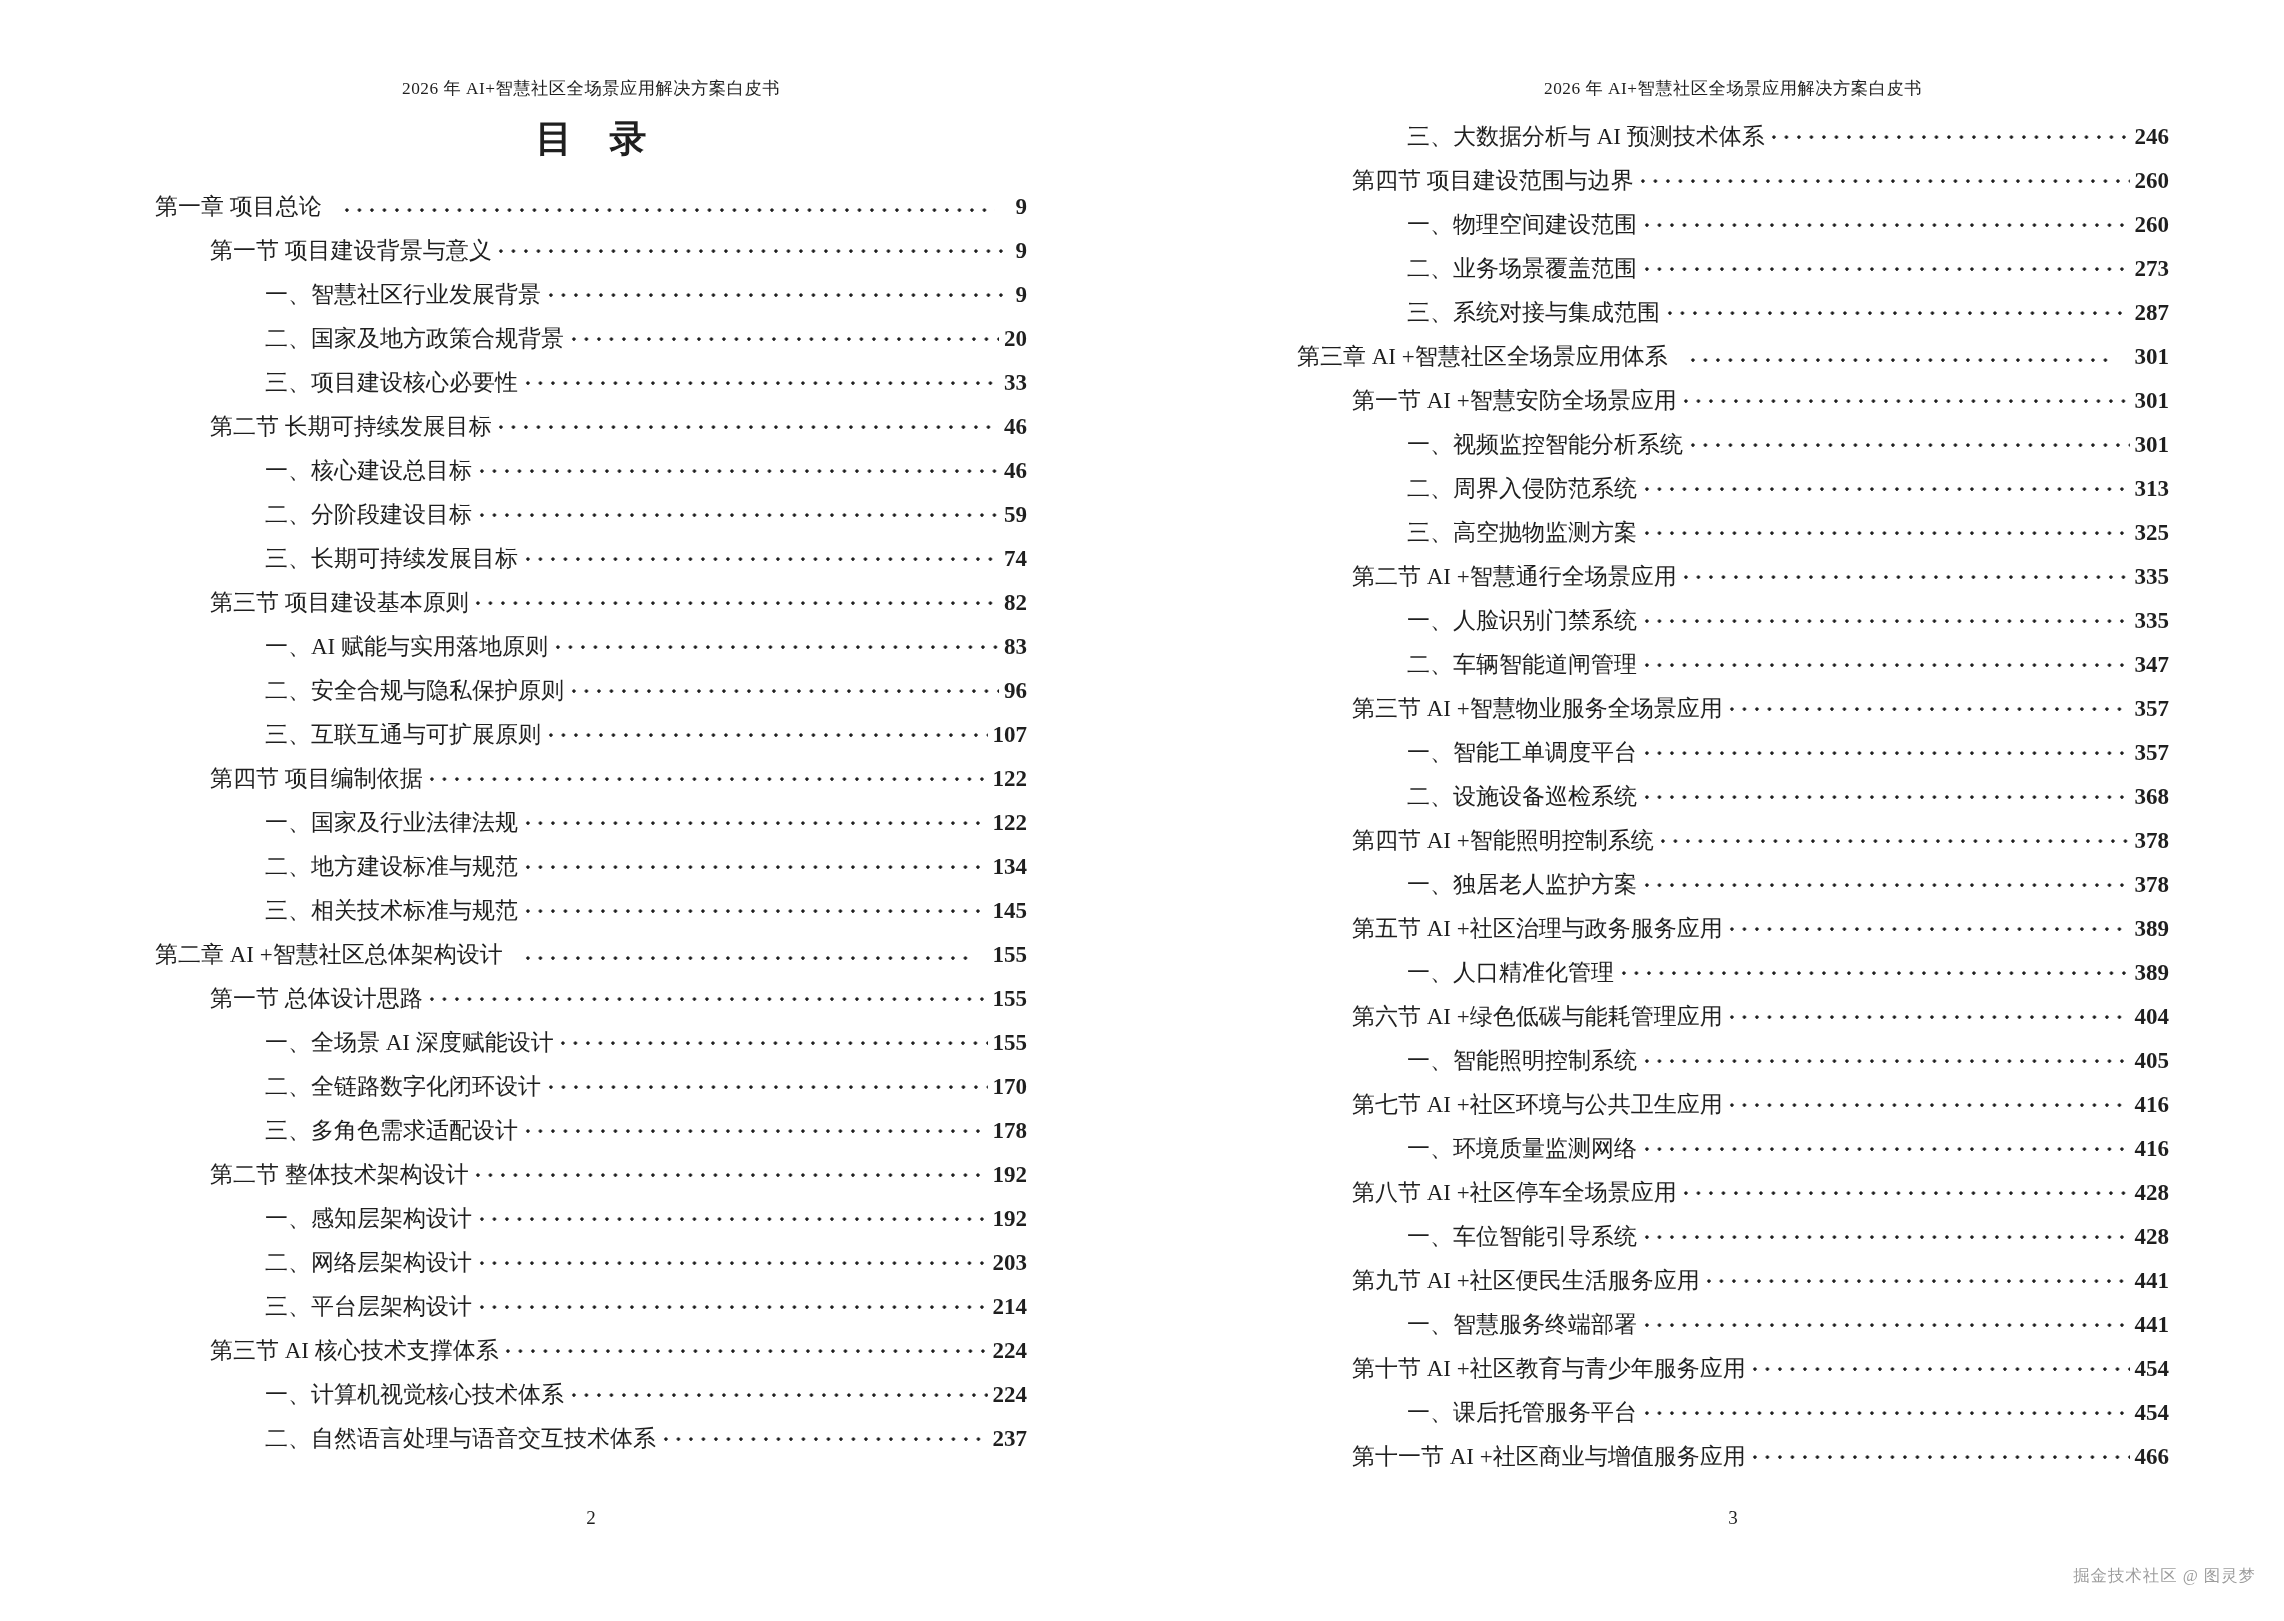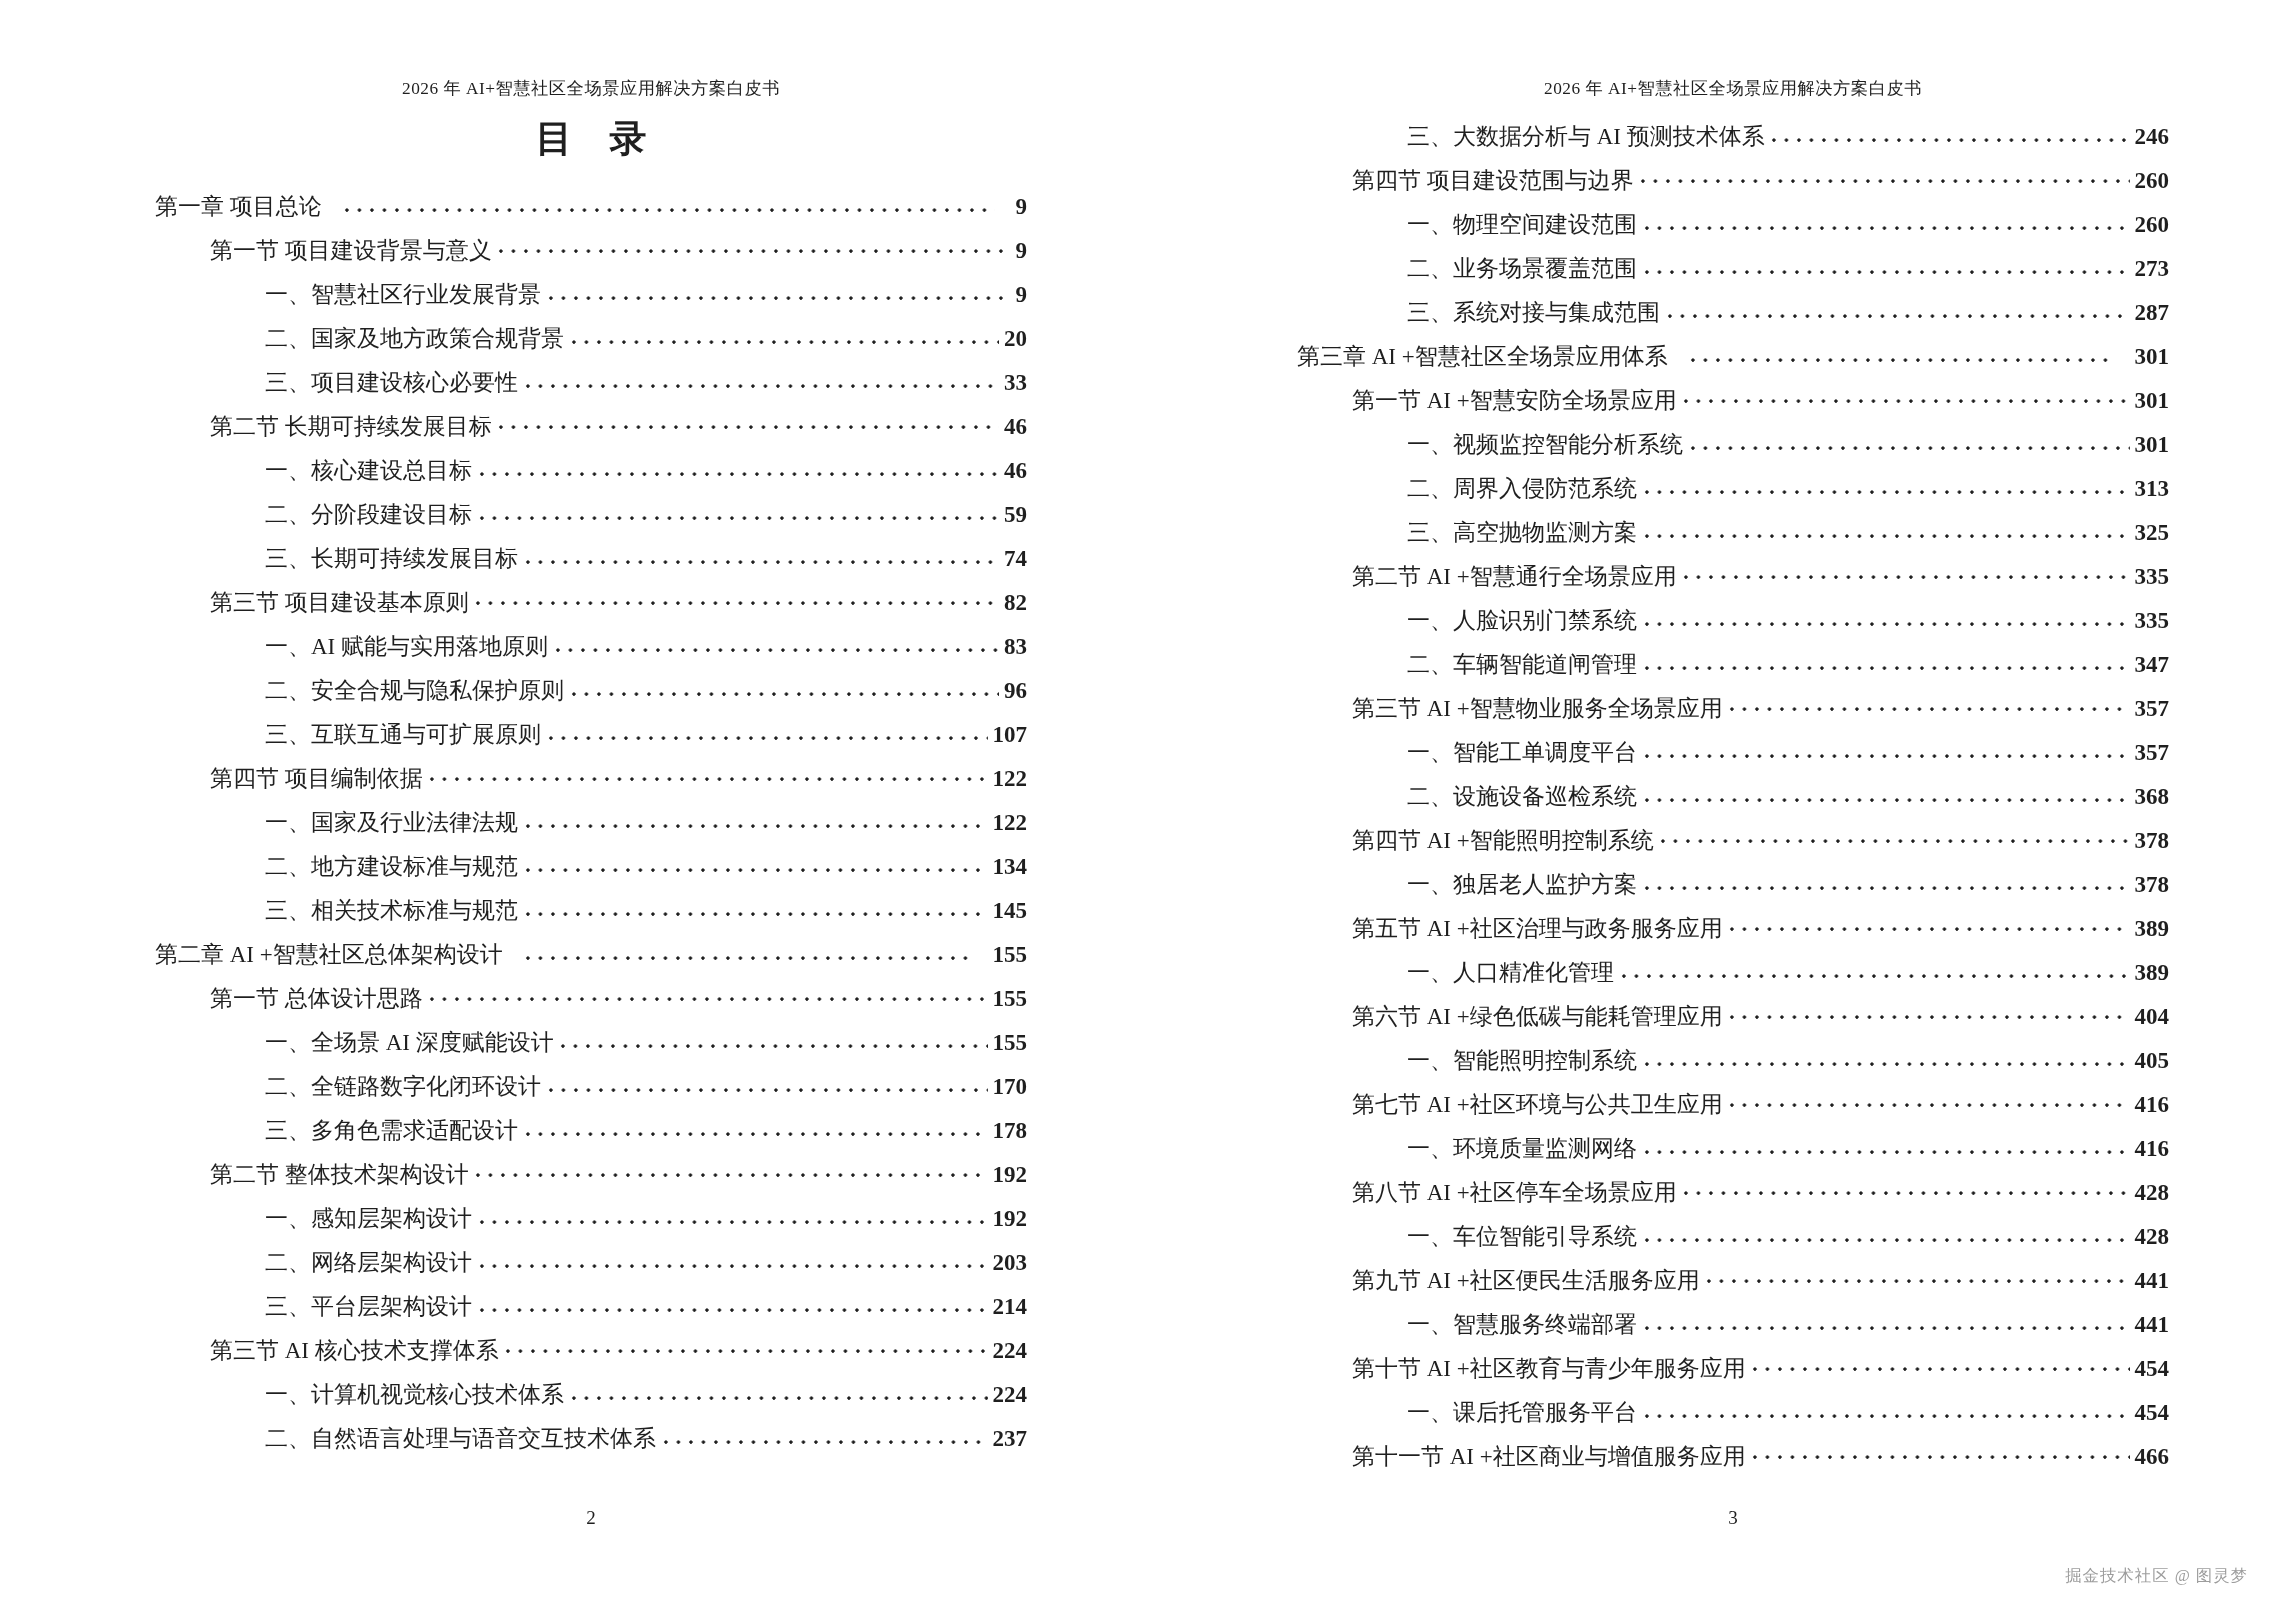--- a/index.html
+++ b/index.html
@@ -47,21 +47,21 @@
   .toc-line {
     display: flex;
     align-items: baseline;
     height: 44px;
     line-height: 44px;
     font-size: 23px;
     white-space: nowrap;
   }
   .lv-chapter { padding-left: 0; gap: 16px; }
   .lv-section { padding-left: 55px; align-items: center; }
-  .lv-item    { padding-left: 110px; }
+  .lv-item    { padding-left: 110px; align-items: center; }
 
   .toc-label { flex: 0 0 auto; }
   .toc-dots {
     flex: 1 1 auto;
     height: 7.7px;
     margin-left: 6.7px;
     margin-right: 4.8px;
     background-image: radial-gradient(circle at 2.9px 3.9px, #1c1c1c 1.4px, rgba(0,0,0,0) 1.8px);
     background-size: 12.5px 7.7px;
     background-repeat: repeat-x;
@@ -71,21 +71,21 @@
 
   .folio {
     position: absolute;
     top: 1506px; left: 155px; right: 115px;
     text-align: center;
     font-size: 19px;
     line-height: 23px;
   }
   .watermark {
     position: absolute;
-    top: 1565px; right: 36px;
+    top: 1565px; right: 28px;
     font-size: 16.4px;
     line-height: 21px;
     letter-spacing: 1px;
     color: #9d9d9d;
     text-shadow: 1px 1px 0 #ffffff;
     white-space: nowrap;
   }
 </style>
 </head>
 <body>

